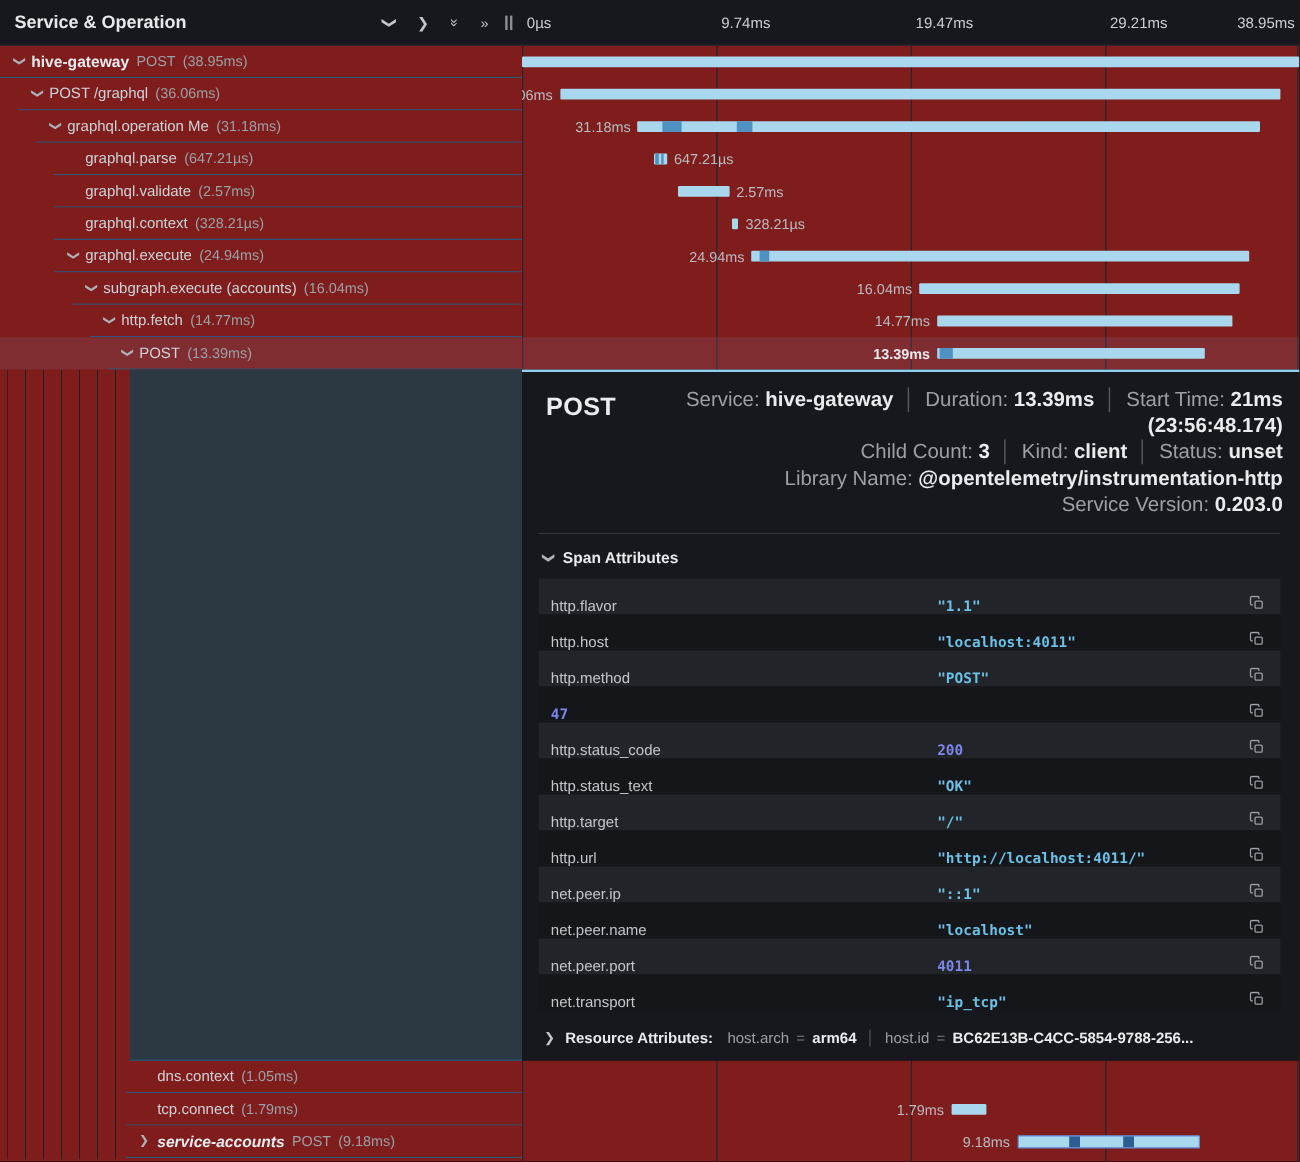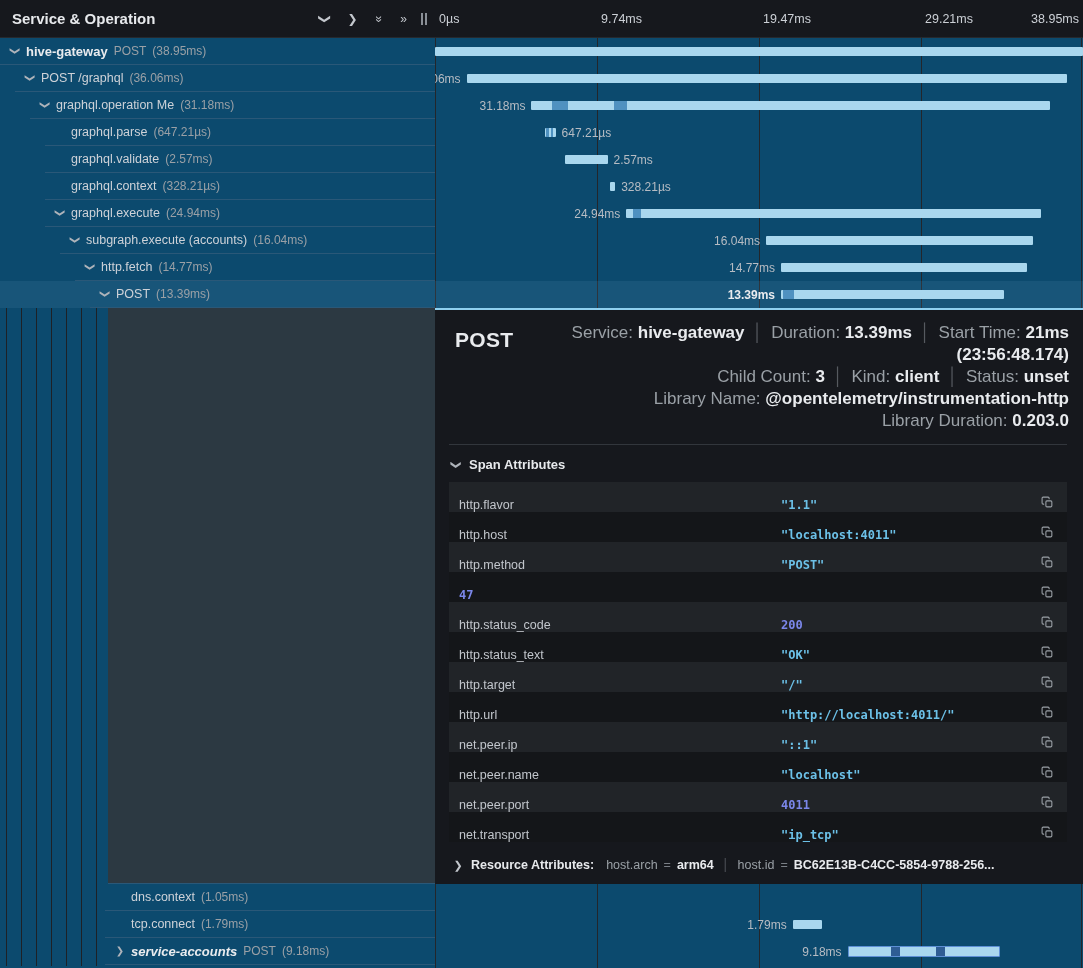--- a/index.html
+++ b/index.html
@@ -1,17 +1,17 @@
 <!DOCTYPE html>
 <html><head>
 <meta charset="utf-8">
 <style>
   *{margin:0;padding:0;box-sizing:border-box;}
   html,body{background:#0b0d10;}
-  .app{position:relative;width:1083px;height:968px;background:#0c4a6e;overflow:hidden;
+  .app{position:relative;width:1083px;height:968px;background:#7f1d1d;overflow:hidden;
        font-family:"Liberation Sans",sans-serif;color:#c8ccd2;}
   
   .hdr{position:absolute;top:0;left:0;width:100%;height:38px;background:#16181d;
        border-bottom:1px solid #26292e;display:flex;z-index:3;}
   .hdr-left{width:435px;flex:none;display:flex;align-items:center;padding:0 6px 0 12px;}
   .hdr-title{font-size:15px;font-weight:700;color:#e7e9ec;flex:1;white-space:nowrap;}
   .hdr-icons{display:flex;gap:18px;align-items:center;margin-right:12px;color:#c3c7cd;}
   .hicon{font-size:12px;line-height:1;display:inline-block;cursor:pointer;}
   .rot90{transform:rotate(90deg);}
   .drag-handle{display:flex;gap:2px;align-items:center;cursor:col-resize;padding:4px 2px;}
@@ -265,21 +265,21 @@
 
   <div class="mid">
     <div class="mid-left-panel"></div>
     <div class="detail">
       <div class="detail-head">
         <div class="detail-title">POST</div>
         <div class="meta">
             <div class="meta-line"><span>Service: </span><b>hive-gateway</b><span class="sep">│</span><span>Duration: </span><b>13.39ms</b><span class="sep">│</span><span>Start Time: </span><b>21ms (23:56:48.174)</b></div>
             <div class="meta-line"><span>Child Count: </span><b>3</b><span class="sep">│</span><span>Kind: </span><b>client</b><span class="sep">│</span><span>Status: </span><b>unset</b></div>
             <div class="meta-line"><span>Library Name: </span><b>@opentelemetry/instrumentation-http</b></div>
-            <div class="meta-line"><span>Library Duration: </span><b>0.203.0</b></div>
+            <div class="meta-line"><span>Service Version: </span><b>0.203.0</b></div>
           </div>
       </div>
       <div class="detail-divider"></div>
       <div class="attr-header">
         <span class="chev">❯</span>
         <span>Span Attributes</span>
       </div>
       <div class="attr-table">
           <div class="attr-row">
             <div class="attr-key">http.flavor</div>

